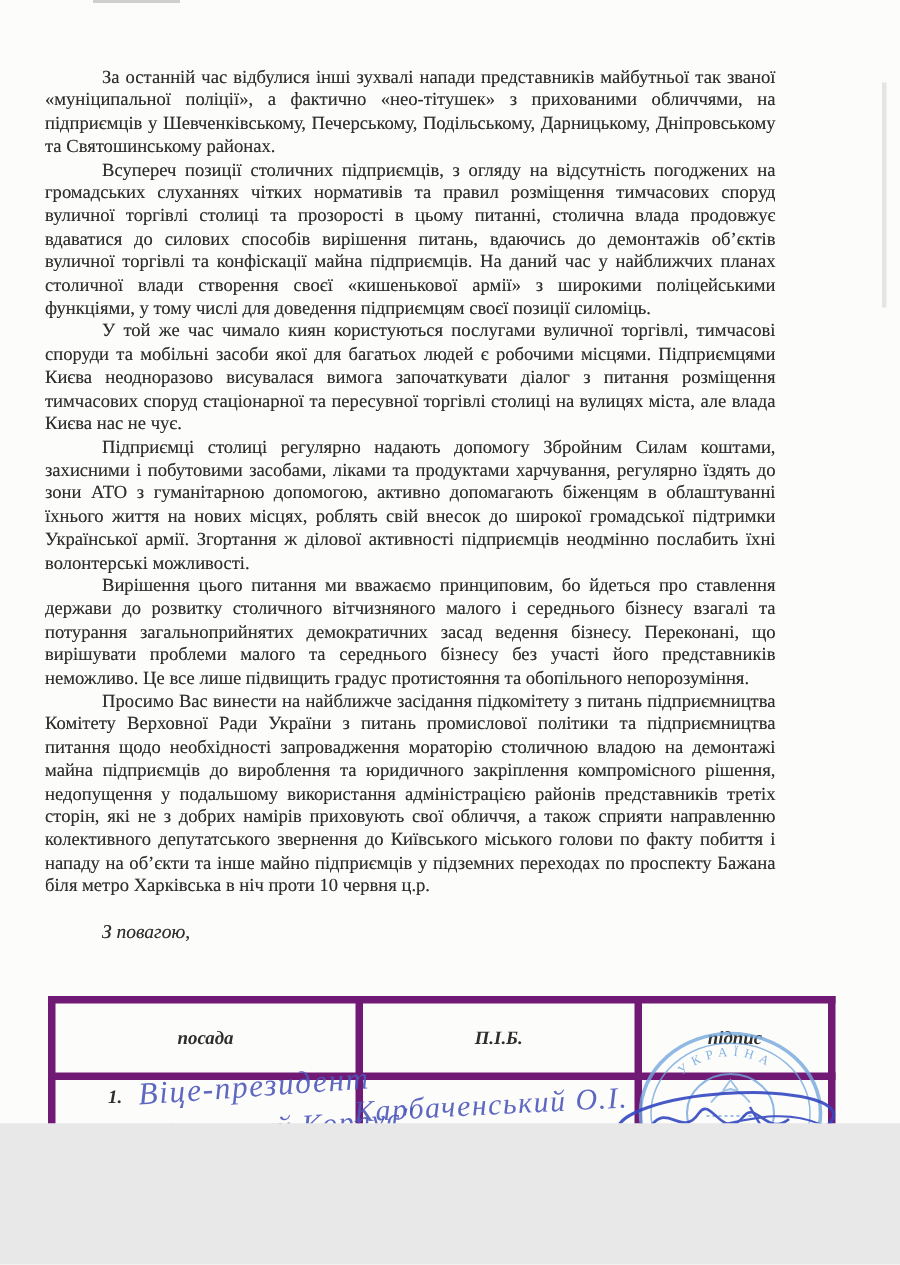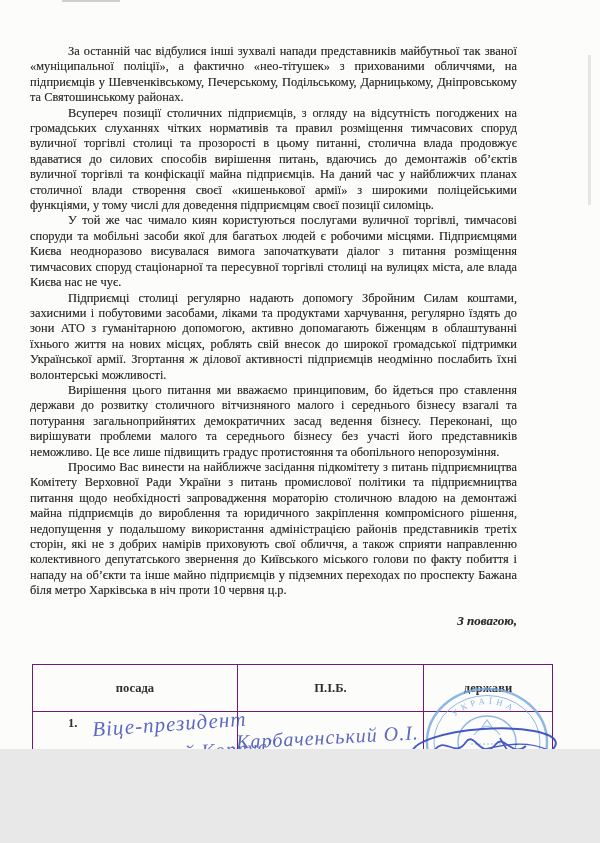--- a/index.html
+++ b/index.html
@@ -27,41 +27,41 @@
     margin:0;
     text-align:justify;
     text-indent:38px;
     font-size:12.4px;
     line-height:15.4px;
     text-shadow:0 0 .4px rgba(60,60,60,.55);
   }
   .closing{
     margin-top:14px;
     text-indent:38px;
-    font-weight:bold;
+    font-weight:normal;
     font-style:italic;
     font-size:13px;
     text-shadow:0 0 .4px rgba(60,60,60,.55);
-    text-align:right;
   }
   .signatories{
     position:absolute;left:20px;top:638px;width:540px;
     font-weight:bold;
     font-size:12.6px;
     text-shadow:0 0 .4px rgba(60,60,60,.55);
   }
   table.sig-table{
     position:absolute;left:32px;top:664px;
     border-collapse:collapse;
     table-layout:fixed;
   }
   table.sig-table td{
-    border:1px solid #701a75;
+    border:5px solid #701a75;
     font-size:12.6px;
     vertical-align:middle;
+    font-style:italic;
   }
   .c1{width:205px;}
   .c2{width:186px;}
   .c3{width:129px;}
   tr.hdr td{height:44px;text-align:center;font-weight:bold;}
   tr.row td{height:56px;vertical-align:top;}
   td.cell-pos{padding:4px 0 0 35px;font-weight:bold;}
   .hw{
     position:absolute;
     font-family:"Liberation Serif", serif;
@@ -104,21 +104,21 @@
   <table class="sig-table">
     <colgroup>
         <col class="c1">
         <col class="c2">
         <col class="c3">
       </colgroup>
     <tbody>
         <tr class="hdr">
       <td>посада</td>
       <td>П.І.Б.</td>
-      <td>держави</td>
+      <td>підпис</td>
     </tr>
     <tr class="row">
       <td class="cell-pos">
         <span>1.</span>
       </td>
       <td></td>
       <td></td>
     </tr>
   </tbody>
     </table>

